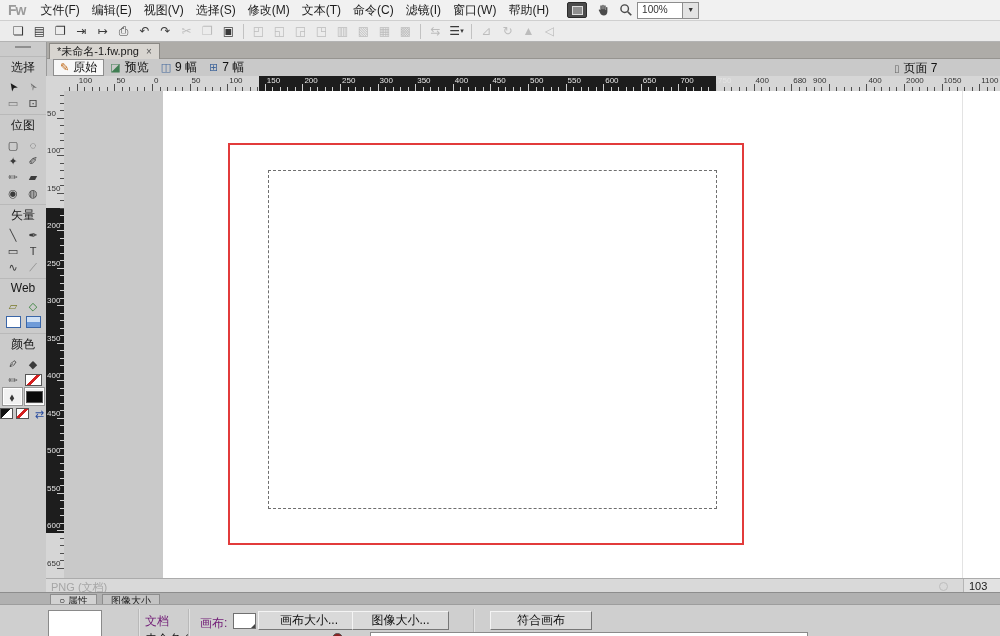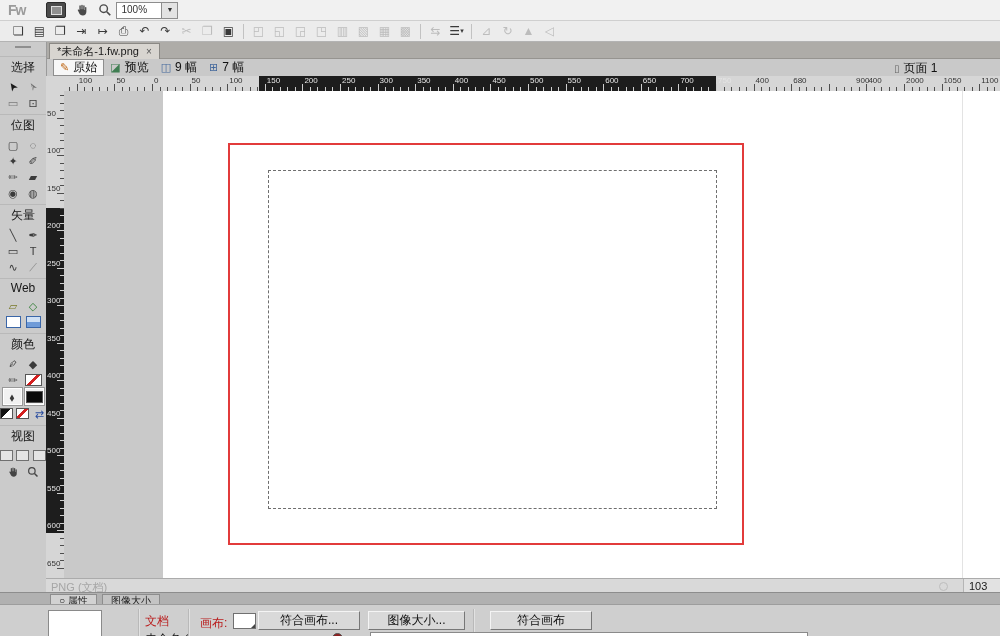--- a/index.html
+++ b/index.html
@@ -90,37 +90,49 @@
   .status-cell{position:absolute;right:0;top:0;bottom:0;width:31px;background:#e2e2e2;
                border-left:1px solid #b5b5b5;color:#1a1a1a;padding:1px 0 0 5px}
   
   .prop-tabs{position:absolute;left:0;right:0;top:592px;height:12px;background:#b1b1b1;
              border-top:1px solid #8d8d8d;font-size:10px}
   .prop-tab{position:absolute;top:1px;height:11px;line-height:11px;padding:0 8px;color:#1a1a1a;
             background:#c4c4c4;border:1px solid #8d8d8d;border-bottom:none}
   .prop-tab.active{background:#d2d2d2}
   .props{position:absolute;left:0;right:0;top:604px;height:32px;background:#cfcfcf;border-top:1px solid #9d9d9d}
   .thumb{position:absolute;left:48px;top:5px;width:52px;height:34px;background:#fff;border:1px solid #8a8a8a}
-  .p-label{position:absolute;color:#b91c1c}
+  .p-label{position:absolute;color:#701a75}
   .p-divider{position:absolute;top:4px;bottom:0;width:1px;background:#b9b9b9;border-right:1px solid #e2e2e2}
   .canvas-swatch{position:absolute;left:233px;top:8px;width:21px;height:14px;background:#fff;border:1px solid #707070}
   .canvas-swatch i{position:absolute;right:0;bottom:0;border-style:solid;border-width:0 0 4px 4px;
                    border-color:transparent transparent #444 transparent}
   .p-btn{position:absolute;top:6px;height:17px;background:#d9d9d9;border:1px solid #777;
          border-top-color:#f4f4f4;border-left-color:#f4f4f4;text-align:center;font-size:12px;
          line-height:16px;color:#111}
   .red-dot{position:absolute;left:332px;top:28px;width:9px;height:9px;border-radius:50%;background:#8d1f1f;border:1px solid #555}
   .cut-field{position:absolute;left:370px;top:27px;width:436px;height:12px;background:#fff;border:1px solid #8a8a8a}
   .doc-name-cut{position:absolute;left:145px;top:26px;color:#111}
 </style>
 </head>
 <body>
 
 <div class="menubar">
   <span class="fw-logo">Fw</span>
+  <div id="menu-items" style="display:flex">
+      <span class="menu-item">文件(F)</span>
+      <span class="menu-item">编辑(E)</span>
+      <span class="menu-item">视图(V)</span>
+      <span class="menu-item">选择(S)</span>
+      <span class="menu-item">修改(M)</span>
+      <span class="menu-item">文本(T)</span>
+      <span class="menu-item">命令(C)</span>
+      <span class="menu-item">滤镜(I)</span>
+      <span class="menu-item">窗口(W)</span>
+      <span class="menu-item">帮助(H)</span>
+    </div>
   <div class="mb-icons">
     <span class="screen-btn">
         <span></span>
       </span>
     <span>
         <svg class="mb-svg" viewBox="0 0 16 16">
           <path d="M5 8V3.5a.8.8 0 0 1 1.6 0V7h.6V2.8a.8.8 0 0 1 1.6 0V7h.6V3.4a.8.8 0 0 1 1.6 0V8h.5V5.2a.75.75 0 0 1 1.5 0V10c0 2.8-1.6 4.2-4 4.2S5.4 13 4.6 11L3.2 8.4c-.4-.8.7-1.5 1.2-.8z" fill="#4a4a4a"></path>
         </svg>
       </span>
     <span>
@@ -188,21 +200,21 @@
     <div class="view-tab">
       <span class="view-glyph" style="color: rgb(68, 105, 156);">◫</span>
       <span>9 幅</span>
     </div>
     <div class="view-tab">
       <span class="view-glyph" style="color: rgb(68, 105, 156);">⊞</span>
       <span>7 幅</span>
     </div>
     <div class="page-ind">
     <span class="page-glyph">▯</span>
-    <span>页面 1</span>
+    <span>页面 7</span>
   </div>
   </div>
 
 <div class="toolspanel" id="tools-panel">
   <div class="gripper"></div>
 <div class="tool-section">
       <div class="tool-label">选择</div>
       <div class="tool-row">
         <span class="tool">
           <span style="color: rgb(26, 26, 26); transform: rotate(-125deg); display: inline-block;">➤</span>
@@ -329,47 +341,20 @@
       </div>
       <div class="tool-row">
         <span class="tool">
           <span class="mini default"></span>
         </span>
         <span class="tool">
           <span class="mini slash"></span>
         </span>
         <span class="tool">
           <span style="color: rgb(43, 78, 160); display: inline-block;">⇄</span>
-        </span>
-      </div>
-    </div>
-    <div class="tool-section">
-      <div class="tool-label">视图</div>
-      <div class="tool-row">
-        <span class="tool">
-          <span class="screen-mini"></span>
-        </span>
-        <span class="tool">
-          <span class="screen-mini"></span>
-        </span>
-        <span class="tool">
-          <span class="screen-mini"></span>
-        </span>
-      </div>
-      <div class="tool-row">
-        <span class="tool">
-          <svg viewBox="0 0 16 16">
-            <path d="M5 8V3.5a.8.8 0 0 1 1.6 0V7h.6V2.8a.8.8 0 0 1 1.6 0V7h.6V3.4a.8.8 0 0 1 1.6 0V8h.5V5.2a.75.75 0 0 1 1.5 0V10c0 2.8-1.6 4.2-4 4.2S5.4 13 4.6 11L3.2 8.4c-.4-.8.7-1.5 1.2-.8z" fill="#444"></path>
-          </svg>
-        </span>
-        <span class="tool">
-          <svg viewBox="0 0 16 16">
-            <circle cx="6.5" cy="6.5" r="4.3" fill="none" stroke="#444" stroke-width="1.6"></circle>
-            <line x1="10" y1="10" x2="14" y2="14" stroke="#444" stroke-width="2"></line>
-          </svg>
         </span>
       </div>
     </div>
   </div>
 
 <div class="corner"></div>
 <div class="h-ruler" id="h-ruler">
     <div class="ruler-dark" style="left: 195px; width: 457px; top: 0px; bottom: 0px;"></div>
     <div class="tick" style="left: 5.28px; bottom: 0px; width: 1px; height: 4px;"></div>
     <div class="tick" style="left: 12.8px; bottom: 0px; width: 1px; height: 7px;"></div>
@@ -486,21 +471,21 @@
     <div class="tick" style="left: 704.64px; bottom: 0px; width: 1px; height: 4px;"></div>
     <div class="tick" style="left: 712.16px; bottom: 0px; width: 1px; height: 4px;"></div>
     <div class="tick" style="left: 719.68px; bottom: 0px; width: 1px; height: 4px;"></div>
     <div class="tick" style="left: 727.2px; bottom: 0px; width: 1px; height: 7px;"></div>
     <div class="rlabel" style="left: 729.2px; top: 0px;">680</div>
     <div class="tick" style="left: 734.72px; bottom: 0px; width: 1px; height: 4px;"></div>
     <div class="tick" style="left: 742.24px; bottom: 0px; width: 1px; height: 4px;"></div>
     <div class="tick" style="left: 749.76px; bottom: 0px; width: 1px; height: 4px;"></div>
     <div class="tick" style="left: 757.28px; bottom: 0px; width: 1px; height: 4px;"></div>
     <div class="tick" style="left: 764.8px; bottom: 0px; width: 1px; height: 7px;"></div>
-    <div class="rlabel" style="left: 792px; top: 0px;">900</div>
+    <div class="rlabel" style="left: 749px; top: 0px;">900</div>
     <div class="tick" style="left: 772.32px; bottom: 0px; width: 1px; height: 4px;"></div>
     <div class="tick" style="left: 779.84px; bottom: 0px; width: 1px; height: 4px;"></div>
     <div class="tick" style="left: 787.36px; bottom: 0px; width: 1px; height: 4px;"></div>
     <div class="tick" style="left: 794.88px; bottom: 0px; width: 1px; height: 4px;"></div>
     <div class="tick" style="left: 802.4px; bottom: 0px; width: 1px; height: 7px;"></div>
     <div class="rlabel" style="left: 804.4px; top: 0px;">400</div>
     <div class="tick" style="left: 809.92px; bottom: 0px; width: 1px; height: 4px;"></div>
     <div class="tick" style="left: 817.44px; bottom: 0px; width: 1px; height: 4px;"></div>
     <div class="tick" style="left: 824.96px; bottom: 0px; width: 1px; height: 4px;"></div>
     <div class="tick" style="left: 832.48px; bottom: 0px; width: 1px; height: 4px;"></div>
@@ -626,16 +611,16 @@
   <span class="p-label" style="left:145px;top:8px">文档</span>
   <span class="doc-name-cut">未命名-1</span>
   <div class="p-divider" style="left:188px"></div>
   <span class="p-label" style="left:200px;top:10px">画布:</span>
   <span class="canvas-swatch">
       <i></i>
     </span>
   <div class="p-divider" style="left:473px"></div>
   <span class="red-dot"></span>
   <span class="cut-field"></span>
-<span class="p-btn" style="left: 258px; width: 100px;">符合画布...</span>
-    <span class="p-btn" style="left: 368px; width: 95px;">图像大小...</span>
+<span class="p-btn" style="left: 258px; width: 100px;">画布大小...</span>
+    <span class="p-btn" style="left: 352px; width: 95px;">图像大小...</span>
     <span class="p-btn" style="left: 490px; width: 100px;">符合画布</span>
   </div>
 
 </body></html>

